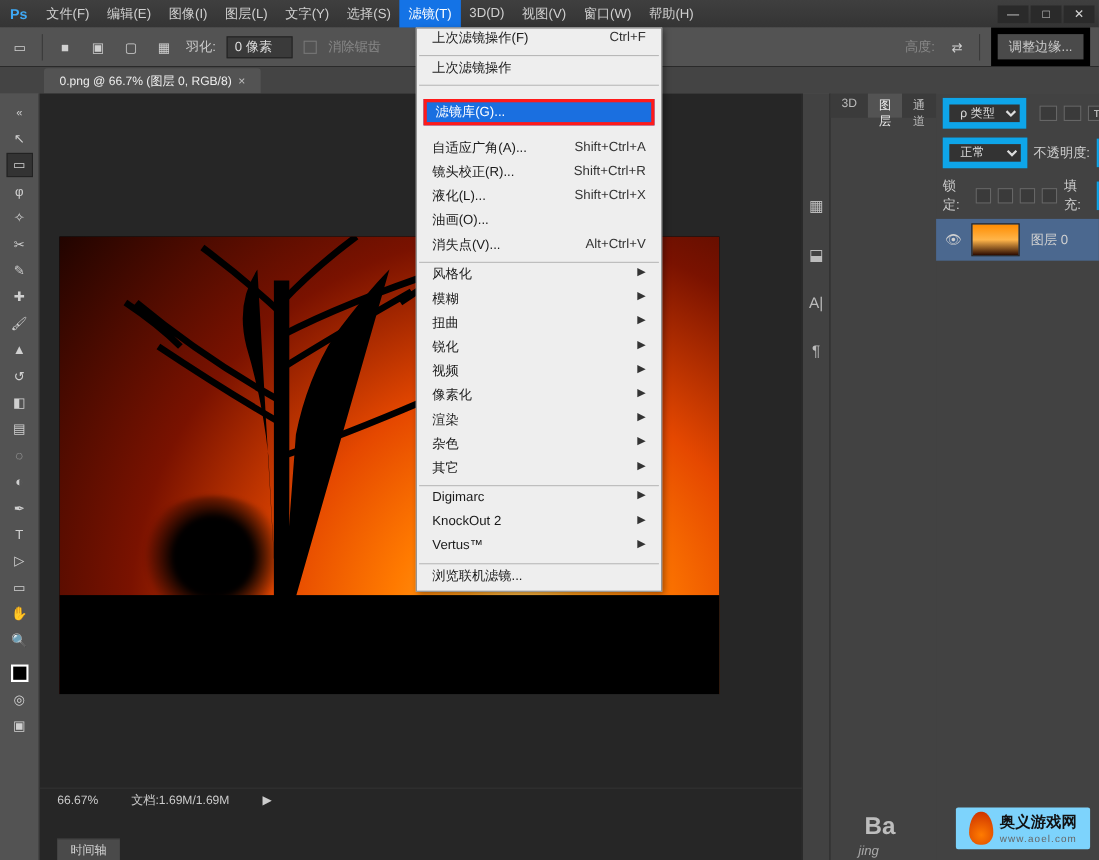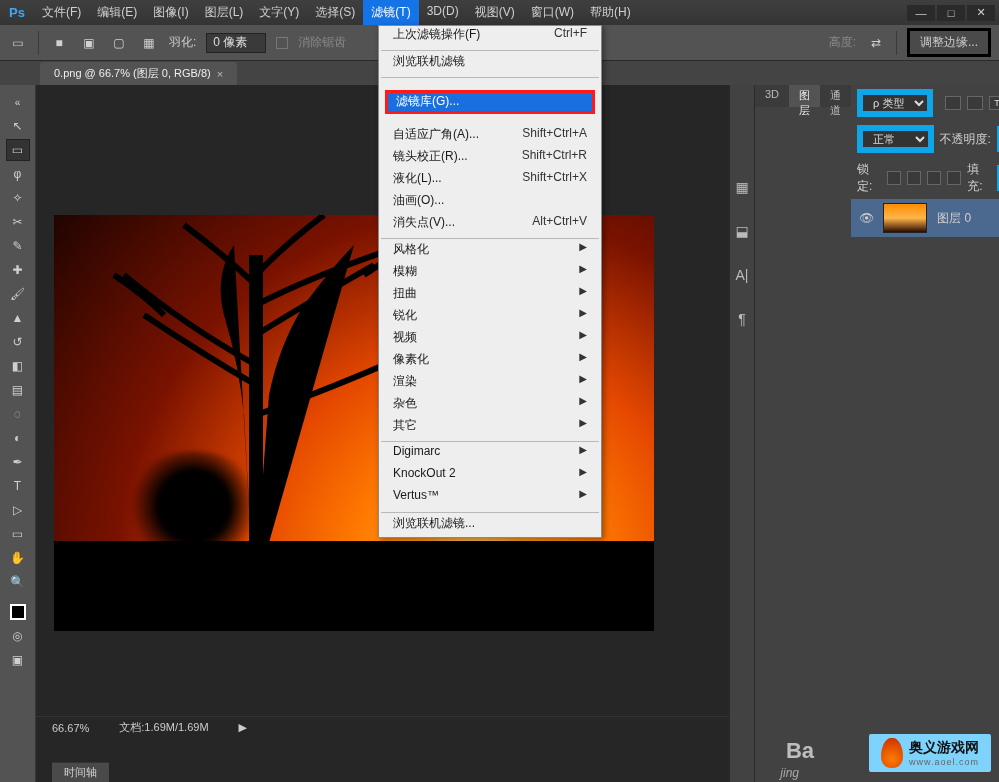--- a/index.html
+++ b/index.html
@@ -11,21 +11,21 @@
 .menu-item { padding: 4px 8px; cursor: default; }
 .menu-item.active { background: #1473e6; color: #fff; }
 .win-controls { display: flex; gap: 2px; margin-left: auto; padding-right: 4px; }
 .win-btn { width: 28px; height: 16px; background: #2a2a2a; display: flex; align-items:center; justify-content:center; font-size: 11px; }
 
 .options-bar { height: 36px; background: #535353; border-bottom: 1px solid #2a2a2a; display: flex; align-items: center; padding: 0 8px; gap: 10px; }
 .ob-icon { width: 20px; height: 20px; display: inline-flex; align-items: center; justify-content:center; }
 .ob-sep { width: 1px; height: 24px; background: #3a3a3a; }
 .ob-text { color: #ccc; }
 .ob-input { background: #3a3a3a; border: 1px solid #222; color: #ddd; padding: 2px 6px; width: 60px; font-size: 12px; }
-.ob-btn { background: #4a4a4a; border: 3px solid #000000; padding: 3px 10px; color: #ccc; font-size: 12px; }
+.ob-btn { background: #4a4a4a; border: 6px solid #000000; padding: 3px 10px; color: #ccc; font-size: 12px; }
 
 .doc-tabs { height: 24px; background: #444; display: flex; align-items: flex-end; padding-left: 40px; }
 .doc-tab { background: #535353; padding: 4px 14px; border-top-left-radius: 3px; border-top-right-radius: 3px; display: flex; align-items: center; gap: 6px; font-size: 11px; color: #eee; }
 .close-x { font-size: 11px; color: #bbb; }
 
 .main { display: flex; height: calc(100% - 25px - 36px - 24px); }
 .left-tools { width: 36px; background: #535353; border-right: 1px solid #373737; display: flex; flex-direction: column; align-items: center; padding-top: 6px; gap: 2px; }
 .tool { width: 24px; height: 22px; display: flex; align-items: center; justify-content: center; color: #d0d0d0; }
 .tool.sel { background: #333; border: 1px solid #222; }
 
@@ -217,21 +217,21 @@
   </div>
 </div>
 
 <div class="dropdown">
   <div class="dd-item">
       <span>上次滤镜操作(F)</span>
       <span class="sc">Ctrl+F</span>
     </div>
   <div class="dd-sep"></div>
   <div class="dd-item">
-      <span>浏览联机滤镜</span>
+      <span>上次滤镜操作</span>
     </div>
   <div class="dd-sep"></div>
   <div class="dd-item hl">
       <span>滤镜库(G)...</span>
     </div>
   <div class="dd-item">
       <span>自适应广角(A)...</span>
       <span class="sc">Shift+Ctrl+A</span>
     </div>
   <div class="dd-item">

